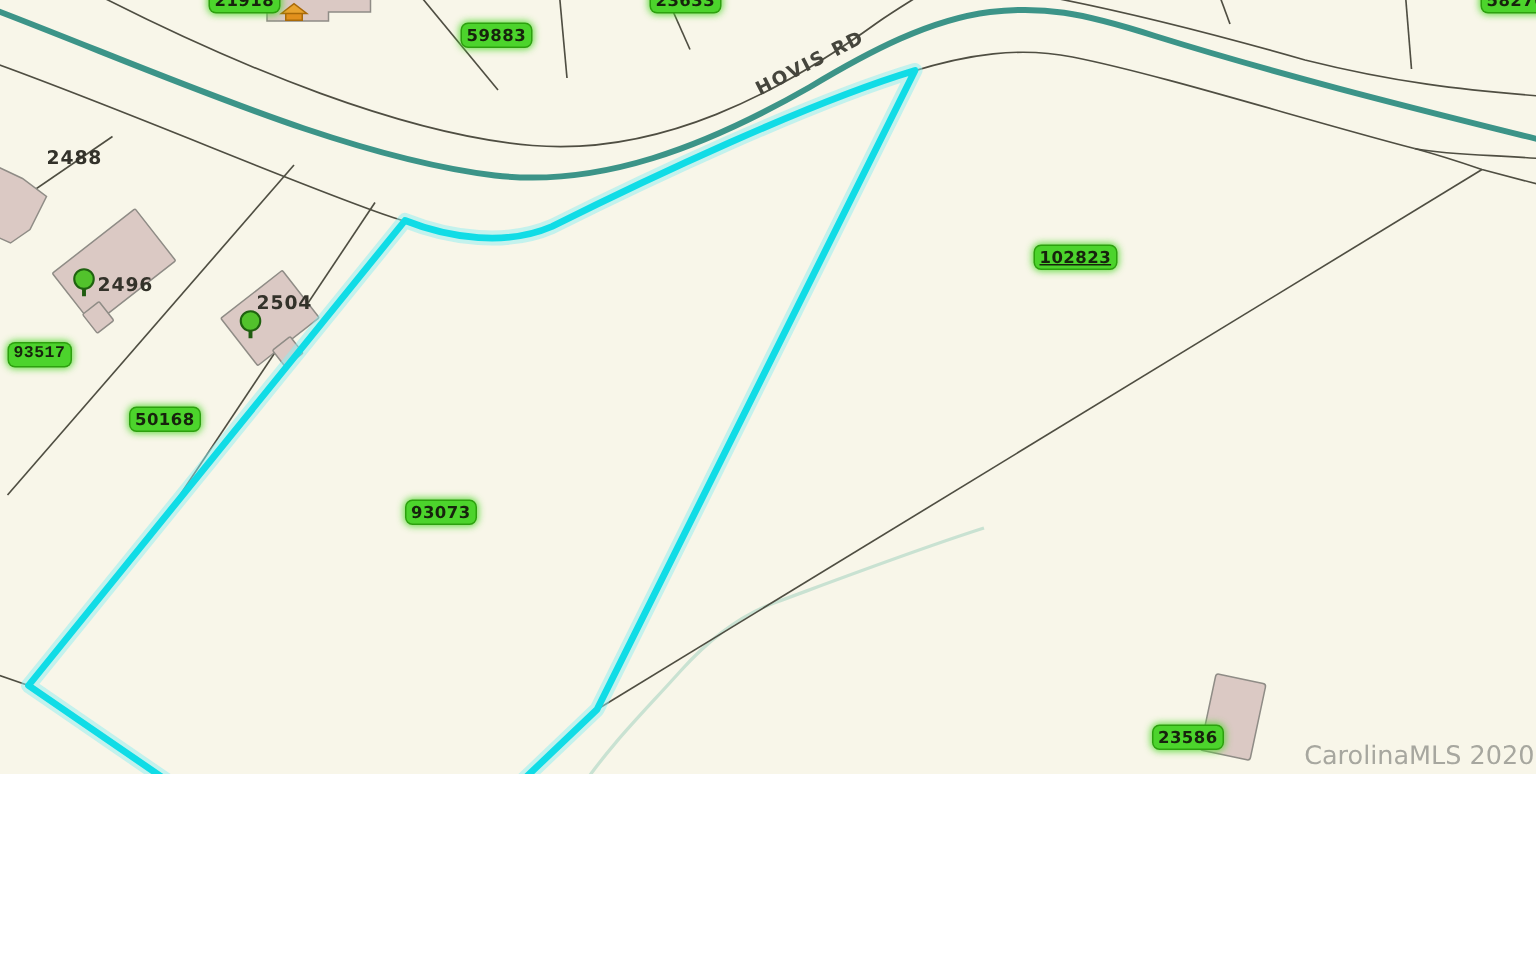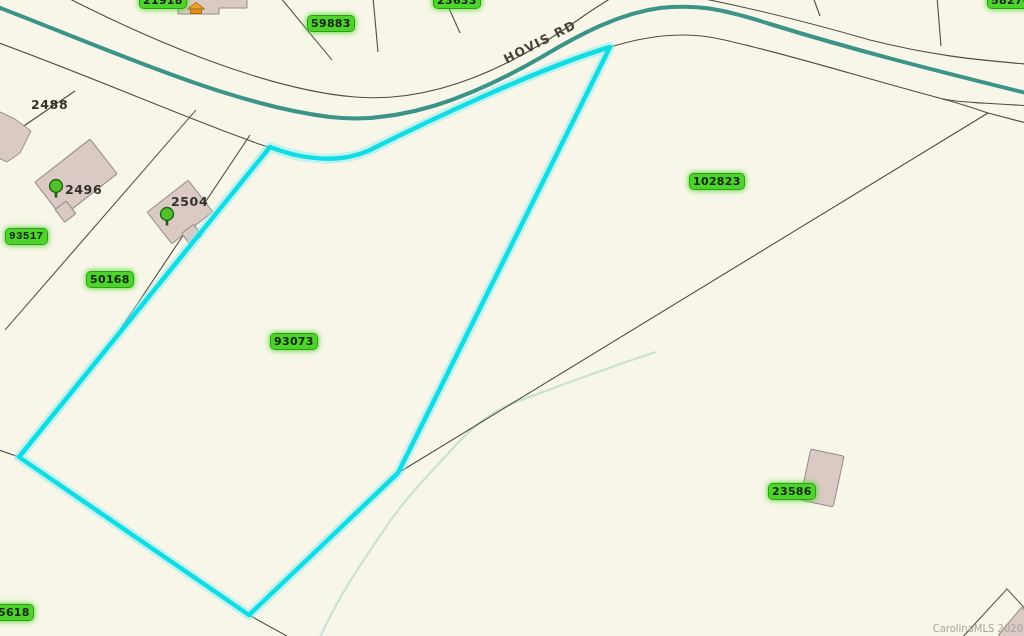--- a/index.html
+++ b/index.html
@@ -1,18 +1,18 @@
 <!DOCTYPE html>
 <html><head>
 <meta charset="utf-8">
 <style>
   html,body{margin:0;padding:0;background:#fff;}
   .map{
     position:relative;
-    width:1024px;height:636px;
+    width:1024px;height:516px;
     background:#f8f6e9;
     overflow:hidden;
     font-family:"DejaVu Sans", sans-serif;
   }
   .map svg{position:absolute;left:0;top:0;}
   .pid{
     position:absolute;
     background:#4cd42c;
     color:#17230d;
     font-size:11px;
@@ -40,21 +40,21 @@
     font-weight:600;
     letter-spacing:1.4px;
     transform:rotate(-27deg);
     transform-origin:0 0;
     white-space:nowrap;
   }
   .watermark{
     position:absolute;
     right:1px;bottom:2px;
     color:#a7a79f;
-    font-size:10px;
+    font-size:17px;
     white-space:nowrap;
     text-align:right;
   }
 </style>
 </head>
 <body>
 
 <div class="map">
 
   <svg width="1024" height="636" viewBox="0 0 1024 636">
@@ -117,21 +117,21 @@
     <g fill="none" stroke-linejoin="round" stroke-linecap="round">
       <path d="M270,147 C300,159 338,164 368,151 C430,120 540,68 610,47 L398,473 L249,615 L19,457 Z" stroke="#8deef2" stroke-width="10" opacity="0.5"></path>
       <path d="M270,147 C300,159 338,164 368,151 C430,120 540,68 610,47 L398,473 L249,615 L19,457 Z" stroke="#10dce6" stroke-width="4.5"></path>
     </g>
   </svg>
 
   <div class="pid" style="left:140px;top:-7px;">21918</div>
   <div class="pid" style="left:434px;top:-7px;">23633</div>
   <div class="pid" style="left:988px;top:-7px;">58276</div>
   <div class="pid" style="left:308px;top:16px;">59883</div>
-  <div class="pid" style="left:690px;top:174px;">102823</div>
+  <div class="pid" style="left:690px;top:164px;text-decoration:underline;">102823</div>
   <div class="pid" style="left:271px;top:334px;">93073</div>
   <div class="pid" style="left:6px;top:229px;font-family:Liberation Mono, monospace;">93517</div>
   <div class="pid" style="left:87px;top:272px;">50168</div>
   <div class="pid" style="left:769px;top:484px;">23586</div>
   <div class="pid" style="left:-13px;top:605px;">95618</div>
 
   <div class="addr" style="left:4px;top:97px;margin-left:27px;">2488</div>
   <div class="addr" style="left:65px;top:182px;">2496</div>
   <div class="addr" style="left:171px;top:194px;text-align:center;">2504</div>
 

